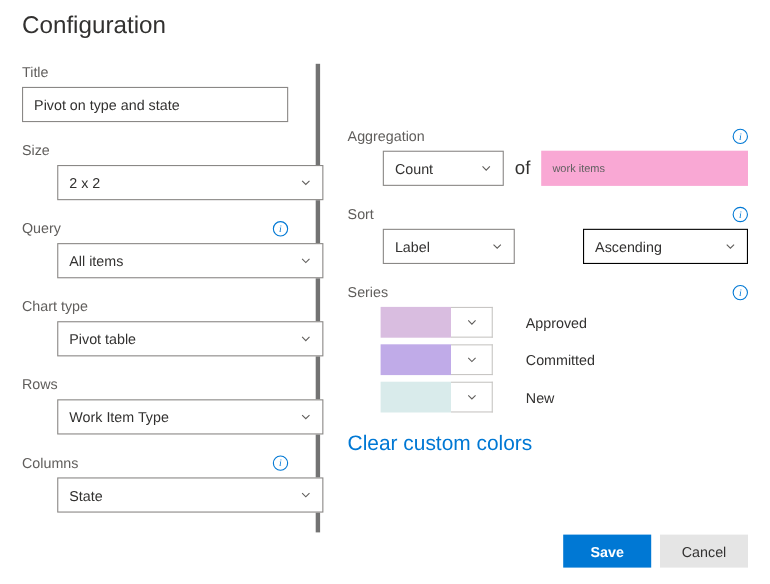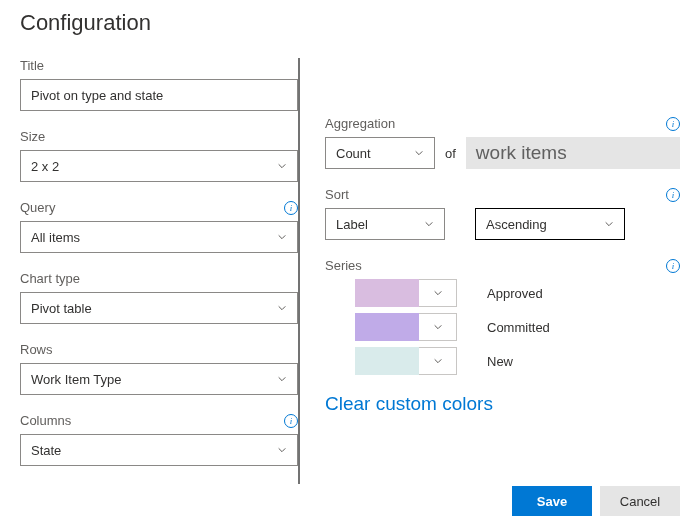--- a/index.html
+++ b/index.html
@@ -22,21 +22,22 @@
       font-weight: 300;
       color: #323130;
       margin-bottom: 22px;
     }
     .panels {
       display: flex;
       gap: 0;
     }
     .left-panel {
       width: 280px;
-      border-right: 2px solid #737373;
+      padding-right: 25px;
+      border-right: 4px solid #737373;
     }
     .right-panel {
       flex: 1;
       padding-left: 25px;
       padding-top: 58px;
     }
     .field {
       margin-bottom: 18px;
     }
     .field-label-row {
@@ -78,20 +79,21 @@
       height: 32px;
       border: 1px solid #8a8886;
       padding: 0 10px;
       font-size: 13px;
       font-family: inherit;
       background: #fff;
       display: flex;
       align-items: center;
       justify-content: space-between;
       cursor: pointer;
+      margin-left: 32px;
     }
     .select.focused {
       border: 1px solid #000000;
     }
     .chevron {
       width: 10px;
       height: 10px;
       display: inline-block;
     }
     .chevron svg {
@@ -100,32 +102,32 @@
     .agg-row {
       display: flex;
       align-items: center;
       gap: 10px;
     }
     .agg-row .select {
       width: 110px;
     }
     .of-label {
       color: #323130;
-      font-size: 13px;
+      font-size: 17px;
     }
     .readonly-box {
       flex: 1;
       height: 32px;
-      background: #e5e5e5;
+      background: #f9a8d4;
       border: none;
       padding: 0 10px;
       display: flex;
       align-items: center;
       color: #606060;
-      font-size: 19px;
+      font-size: 10px;
     }
     .sort-row {
       display: flex;
       gap: 30px;
     }
     .sort-row .select {
       width: 120px;
     }
     .sort-row .select.focused {
       width: 150px;

